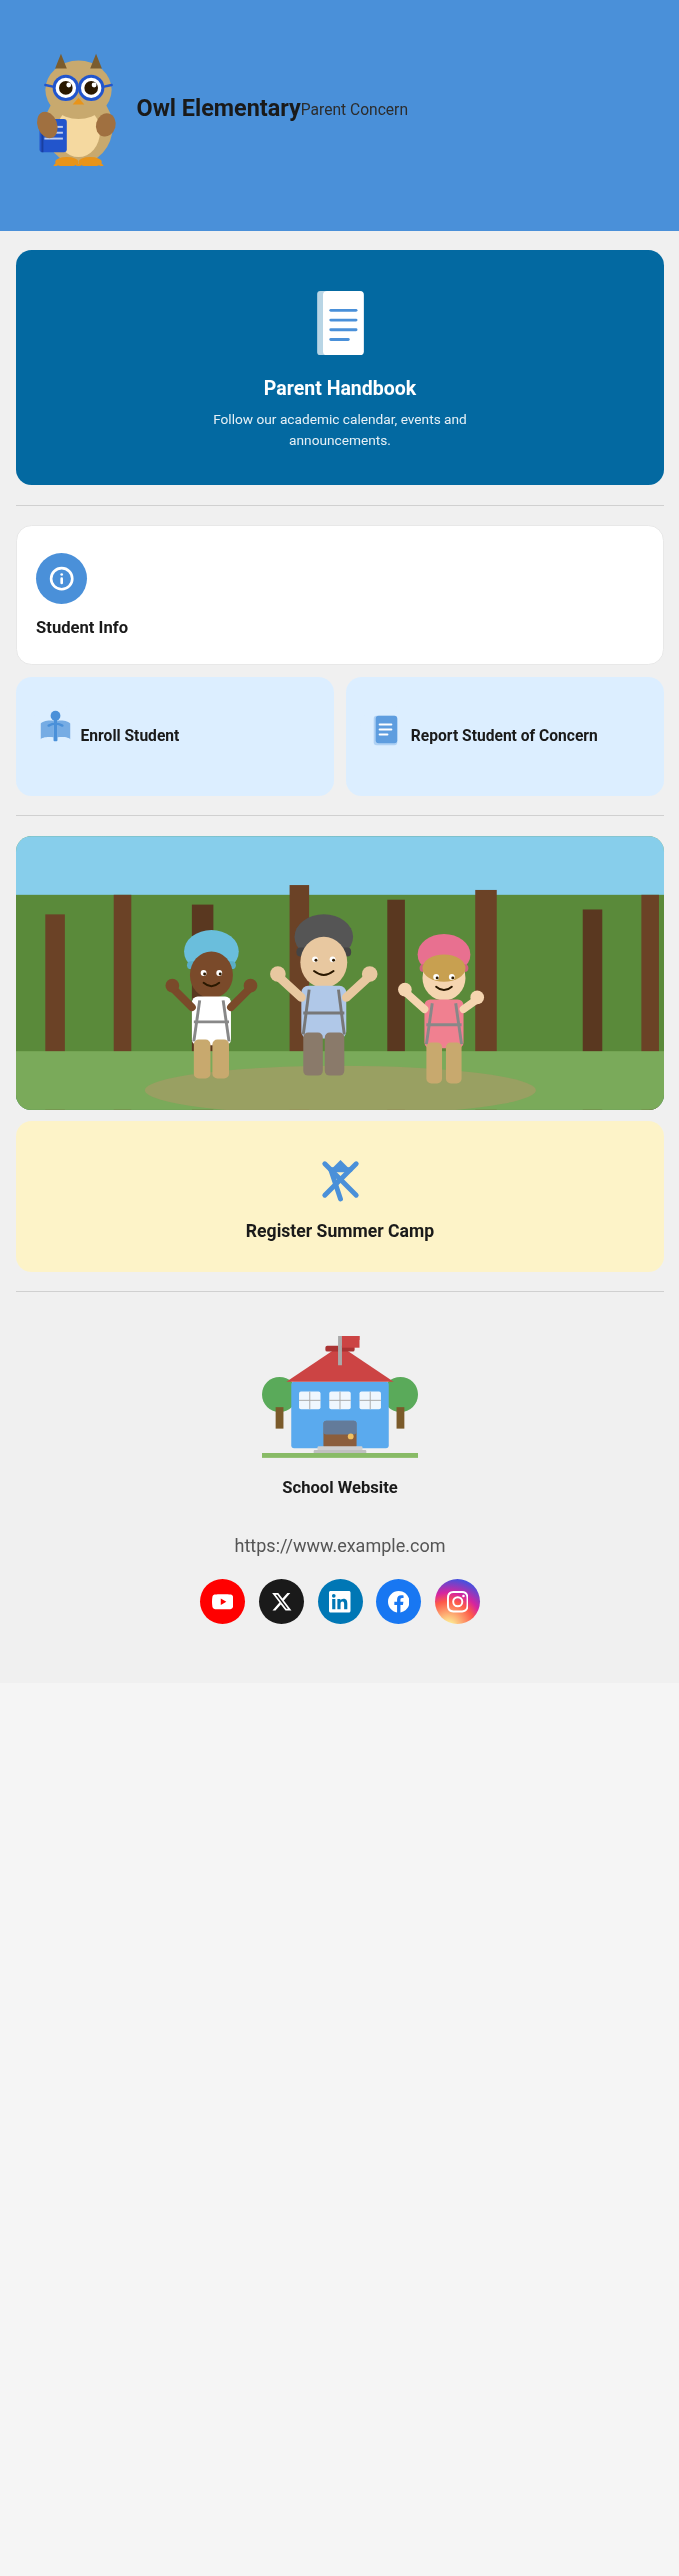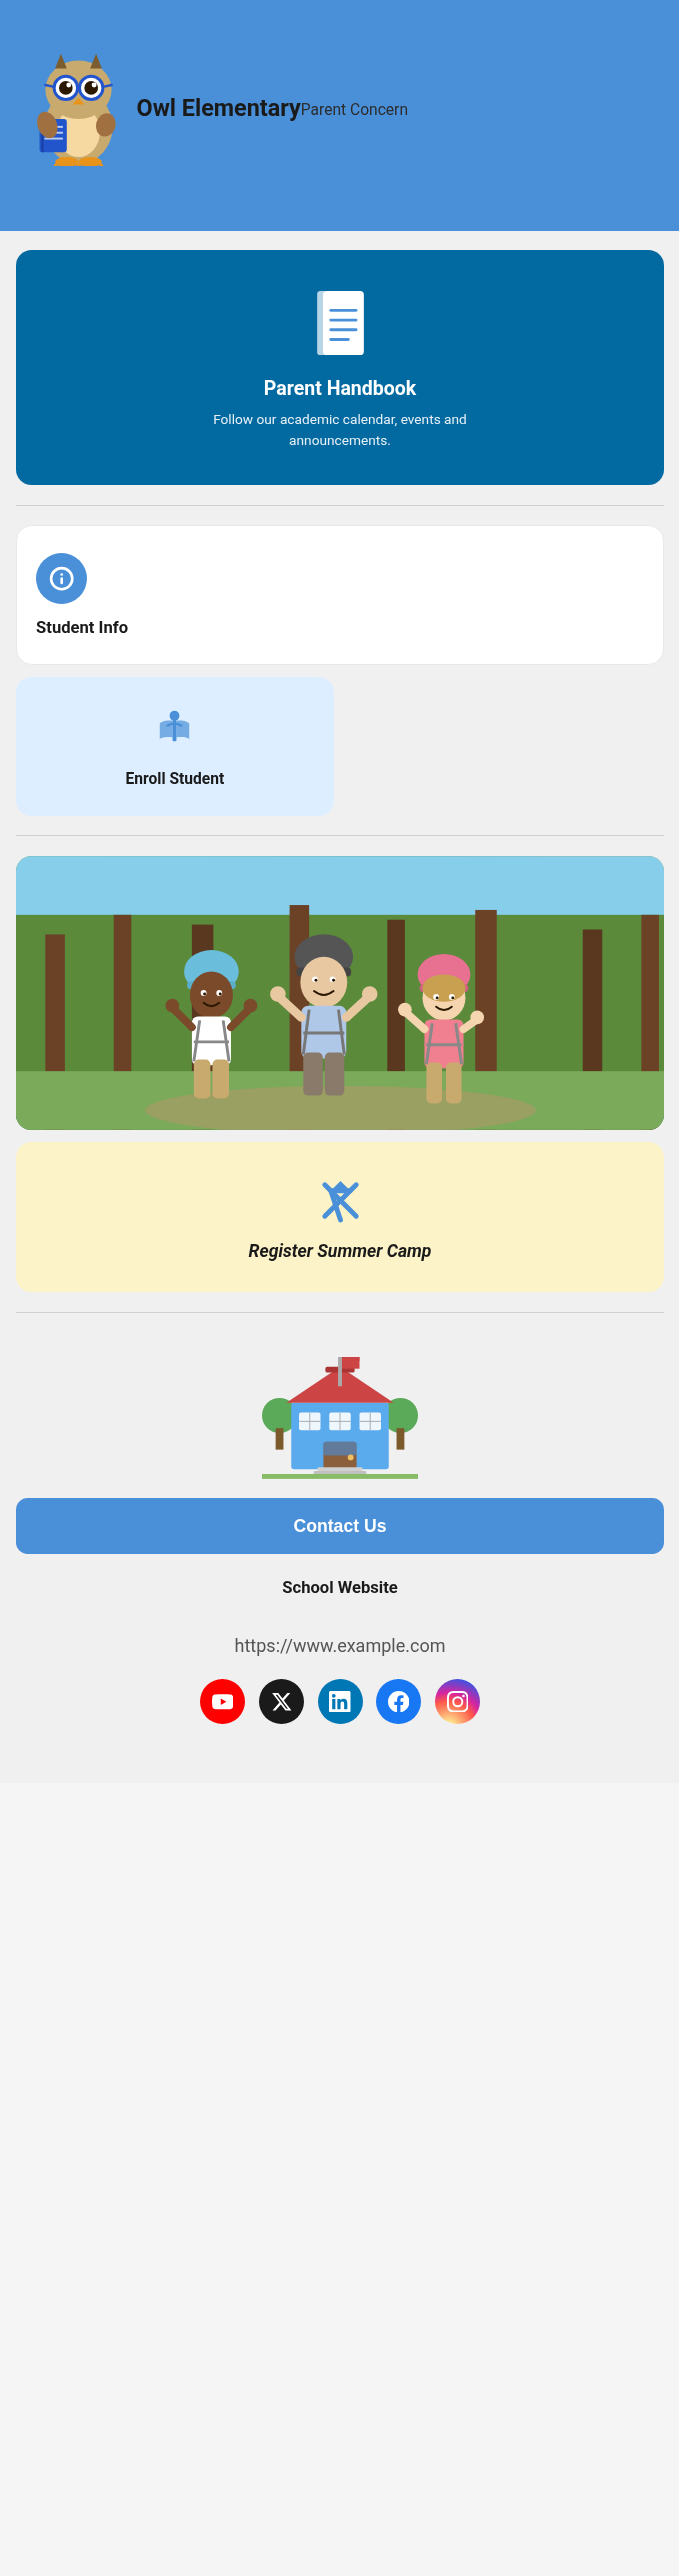--- a/index.html
+++ b/index.html
@@ -115,21 +115,21 @@
       display: grid;
       grid-template-columns: 1fr 1fr;
       gap: 11.7px;
       margin-bottom: 19.5px;
     }
     .action-card {
       background: #dceeff;
       border-radius: 15.6px;
       padding: 27px 14px;
       display: flex;
-      flex-direction: column;
+      flex-direction: row;
       align-items: center;
       cursor: pointer;
     }
     .action-icon-area {
       width: 51px;
       height: 51px;
       display: flex;
       align-items: center;
       justify-content: center;
       margin-bottom: 13.7px;
@@ -165,21 +165,20 @@
     
     .summer-card {
       background: #fdf3c8;
       border-radius: 15.6px;
       padding: 31px 19.5px;
       display: flex;
       flex-direction: column;
       align-items: center;
       margin-bottom: 19.5px;
       cursor: pointer;
-      font-style: italic;
     }
     .summer-icon {
       width: 55px;
       height: 55px;
       margin-bottom: 13.7px;
       color: #4a90d9;
     }
     .summer-label {
       font-size: 17.6px;
       font-weight: 700;
@@ -365,20 +364,34 @@
 
           <path d="M28 17 C34 16 40 18 41 20 L41 36 C40 34 34 33 28 34 Z" fill="#4a90d9" opacity="0.7"></path>
 
           <circle cx="26" cy="12" r="5" fill="#4a90d9"></circle>
           <path d="M19 22 Q26 18 33 22" stroke="#4a90d9" stroke-width="2.5" fill="none" stroke-linecap="round"></path>
         </svg>
       </div>
       <span class="action-label">Enroll Student</span>
     </div>
 
+    <div class="action-card">
+      <div class="action-icon-area">
+        <svg width="51" height="51" viewBox="0 0 52 52" fill="none" xmlns="http://www.w3.org/2000/svg">
+          <circle cx="26" cy="26" r="26" fill="#dceeff"></circle>
+
+          <rect x="14" y="12" width="24" height="30" rx="3" fill="#4a90d9" opacity="0.3"></rect>
+          <rect x="16" y="12" width="22" height="28" rx="3" fill="#4a90d9" opacity="0.8"></rect>
+          <line x1="20" y1="21" x2="32" y2="21" stroke="white" stroke-width="2" stroke-linecap="round"></line>
+          <line x1="20" y1="26" x2="32" y2="26" stroke="white" stroke-width="2" stroke-linecap="round"></line>
+          <line x1="20" y1="31" x2="28" y2="31" stroke="white" stroke-width="2" stroke-linecap="round"></line>
+        </svg>
+      </div>
+      <span class="action-label">Report Student of Concern</span>
+    </div>
   </div>
 
   <div class="divider"></div>
 
   <div class="photo-container">
     <div class="photo-placeholder">
 
       <svg width="649" height="274" viewBox="0 0 664 280" xmlns="http://www.w3.org/2000/svg">
 
         <rect width="664" height="280" fill="#87CEEB"></rect>
@@ -546,21 +559,20 @@
 
       <circle cx="91" cy="108" r="3" fill="#f0c060"></circle>
 
       <rect x="57" y="118" width="46" height="5" rx="1" fill="#d0d0d0"></rect>
       <rect x="53" y="122" width="54" height="5" rx="1" fill="#c0c0c0"></rect>
 
       <rect x="0" y="125" width="160" height="5" fill="#88bb66"></rect>
     </svg>
   </div>
 
-  <button class="contact-btn">Contact Us</button>
 
   <div class="footer">
     <span class="school-website-label">School Website</span>
     <span class="school-url">https://www.example.com</span>
 
     <div class="social-icons">
 
       <div class="social-icon social-youtube">
         <svg viewBox="0 0 24 24" xmlns="http://www.w3.org/2000/svg">
           <path d="M23.5 6.2a3.1 3.1 0 0 0-2.2-2.2C19.5 3.5 12 3.5 12 3.5s-7.5 0-9.3.5A3.1 3.1 0 0 0 .5 6.2 32 32 0 0 0 0 12a32 32 0 0 0 .5 5.8 3.1 3.1 0 0 0 2.2 2.2c1.8.5 9.3.5 9.3.5s7.5 0 9.3-.5a3.1 3.1 0 0 0 2.2-2.2A32 32 0 0 0 24 12a32 32 0 0 0-.5-5.8zM9.8 15.5V8.5l6.2 3.5-6.2 3.5z"></path>

